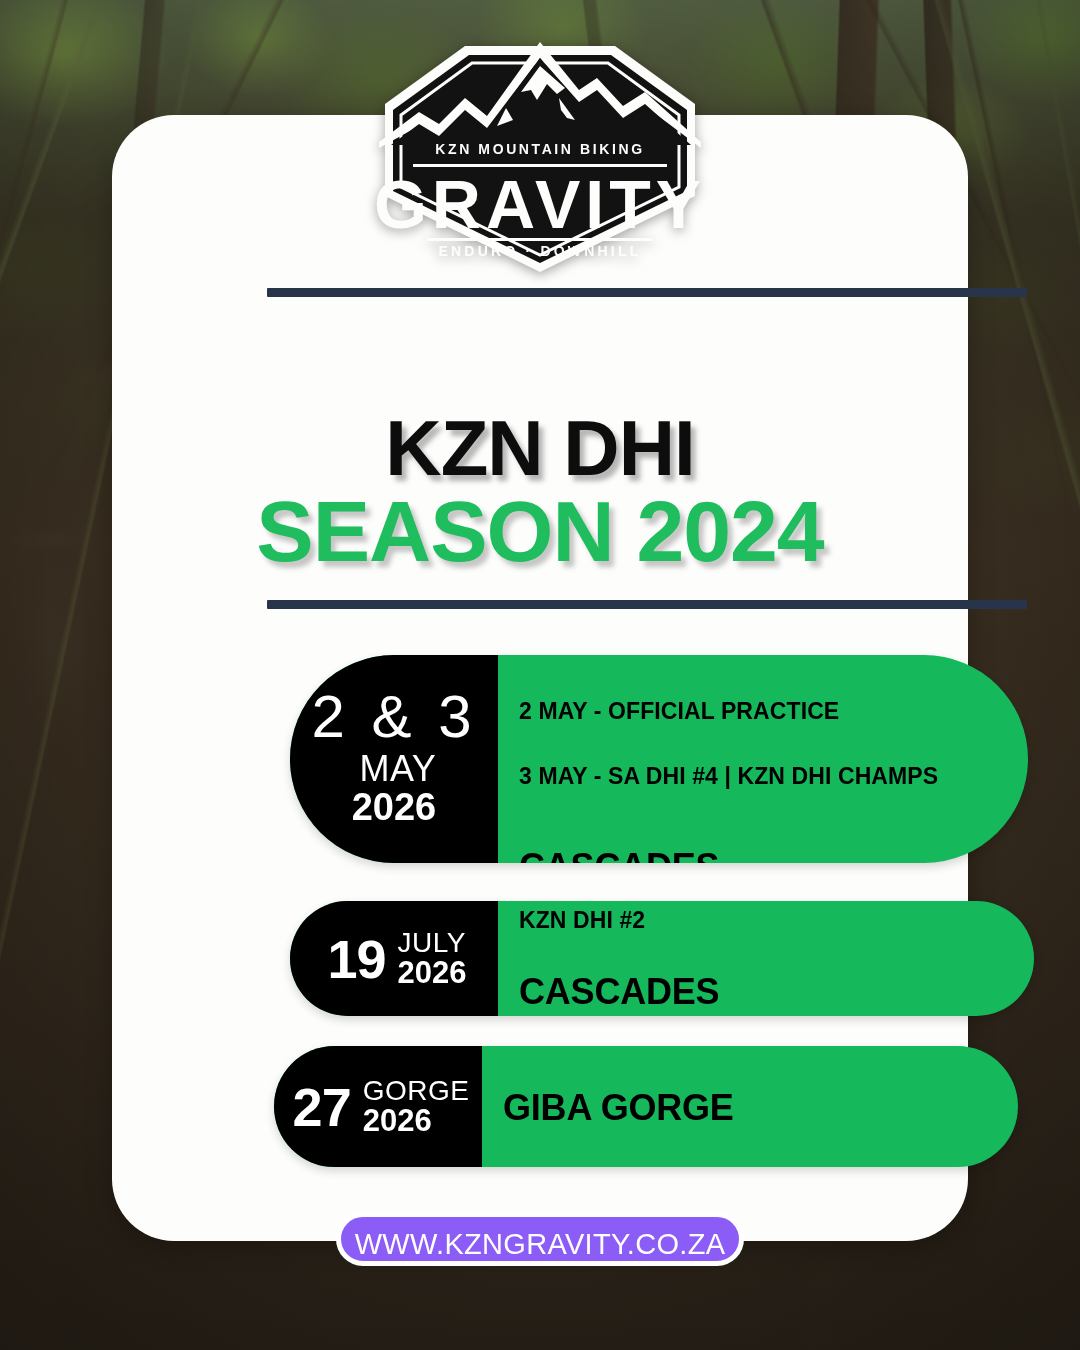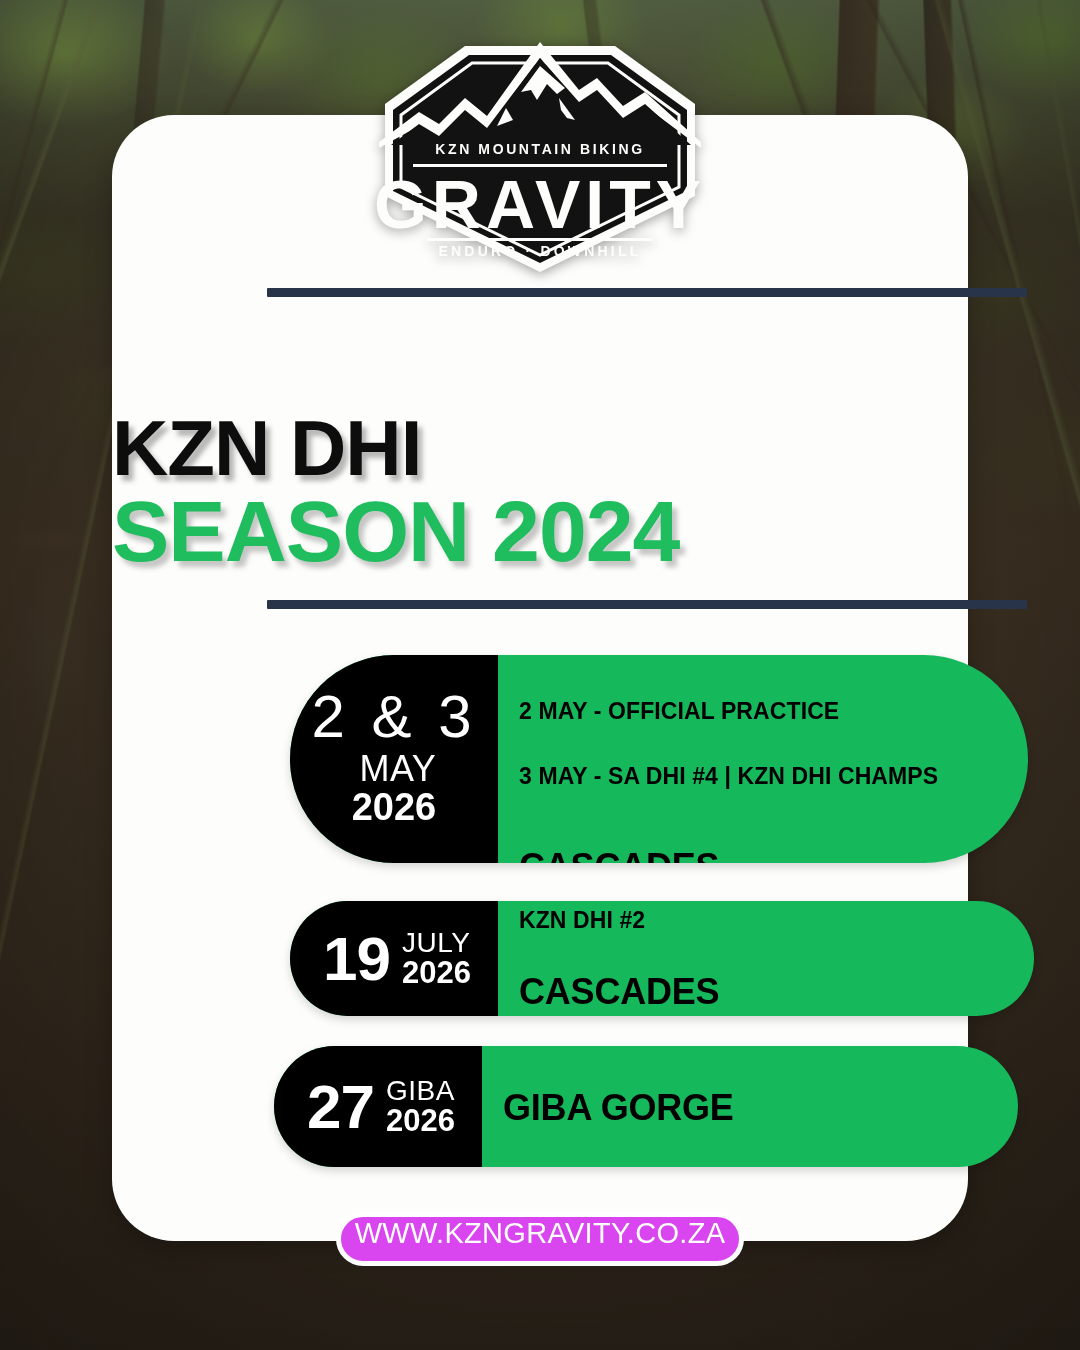--- a/index.html
+++ b/index.html
@@ -106,21 +106,21 @@
 
   
   .rule {
     position:absolute; left:155px; width:760px; height:9px;
     background:#27344a; border-radius:1px;
   }
   .rule.top    { top:173px; }
   .rule.bottom { top:485px; }
 
   #title-wrap {
-    position:absolute; left:0; right:0; top:296px; text-align:left;
+    position:absolute; left:0; right:0; top:296px; text-align:center;
     z-index:2;
   }
   .t-line1 {
     font-size:78px; font-weight:bold; letter-spacing:-1px; line-height:.96;
     color:#0d0d0d; text-shadow:5px 6px 5px rgba(80,80,80,.42);
   }
   .t-line2 {
     font-size:86px; font-weight:bold; letter-spacing:-1px; line-height:1.05;
     color:#1fbd5e; text-shadow:5px 6px 5px rgba(120,120,120,.42);
   }
@@ -146,41 +146,41 @@
       width:208px; flex-direction:row; align-items:center;
       justify-content:center; gap:12px; padding-left:6px; }
 
   .d-big-wide { font-size:60px; font-weight:normal; letter-spacing:5px;
       line-height:1; margin-bottom:4px; }
   .d-sub-stack { display:flex; flex-direction:column; align-items:flex-end;
       line-height:1.02; }
   .d-month-lg { font-size:36px; font-weight:normal; letter-spacing:.5px; }
   .d-year-lg  { font-size:38px; font-weight:bold; letter-spacing:0; }
 
-  .d-num { font-size:62px; font-weight:bold; letter-spacing:-1px; line-height:1; }
+  .d-num { font-size:54px; font-weight:bold; letter-spacing:-1px; line-height:1; }
   .d-stack { display:flex; flex-direction:column; line-height:1.04; }
   .d-month { font-size:28px; font-weight:normal; letter-spacing:.5px; }
   .d-year  { font-size:31px; font-weight:bold; letter-spacing:0; }
 
   .ev-body { flex:1 1 auto; display:flex; flex-direction:column;
       justify-content:center; padding-left:21px; color:#000;gap:35px; }
   #event-0 .ev-body { justify-content:flex-start; padding-top:41px; }
 
   .ev-sub { font-size:23px; font-weight:bold; letter-spacing:.1px;
       line-height:1.32; white-space:nowrap; }
   .ev-venue { font-size:36px; font-weight:bold; letter-spacing:-.2px;
       line-height:1.1; }
   #event-0 .ev-venue { margin-top:20px; }
   #event-1 .ev-venue, #event-2 .ev-venue { margin-top:2px; }
 
   
   #url-pill {
     position:absolute; left:336px; top:1212px; width:408px; height:54px;
-    background:#d946ef; border:5px solid #fff; border-radius:999px;
-    display:flex; align-items:flex-start; justify-content:center; z-index:6;
+    background:#8b5cf6; border:5px solid #fff; border-radius:999px;
+    display:flex; align-items:flex-end; justify-content:center; z-index:6;
   }
   #url-pill span {
     color:#fff; font-size:29px; letter-spacing:.3px; font-weight:normal;
   }
 </style>
 </head>
 <body>
 
 <div id="bg">
   <div class="layer bg-base"></div>
@@ -229,21 +229,21 @@
     <div class="ev-body">
       <div class="ev-sub">KZN DHI #2</div>
       <div class="ev-venue">CASCADES</div>
     </div>
   </div>
 
   <div class="event" id="event-2">
     <div class="ev-date">
       <div class="d-num">27</div>
       <div class="d-stack">
-        <div class="d-month">GIBA</div>
+        <div class="d-month">GORGE</div>
         <div class="d-year">2026</div>
       </div>
     </div>
     <div class="ev-body">
       <div class="ev-venue">GIBA GORGE</div>
     </div>
   </div>
 
 </div>
 

